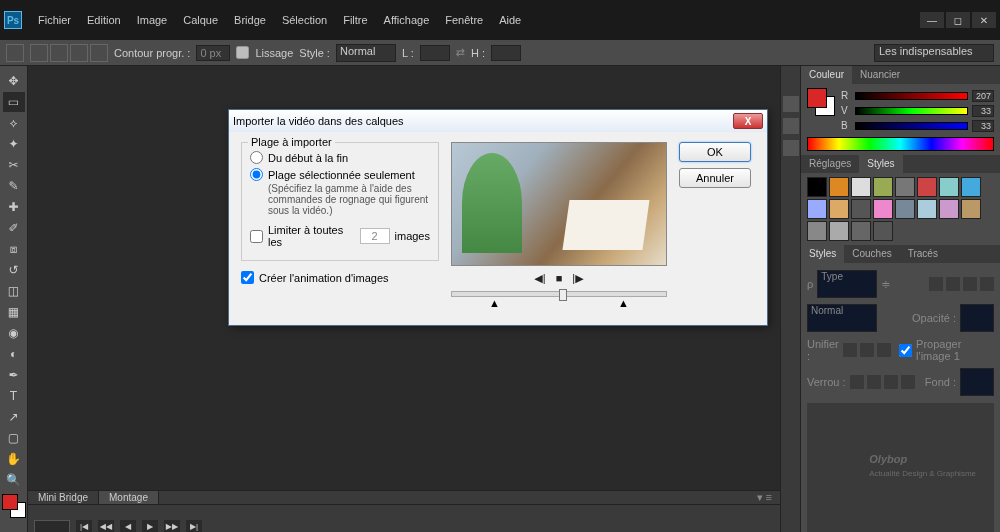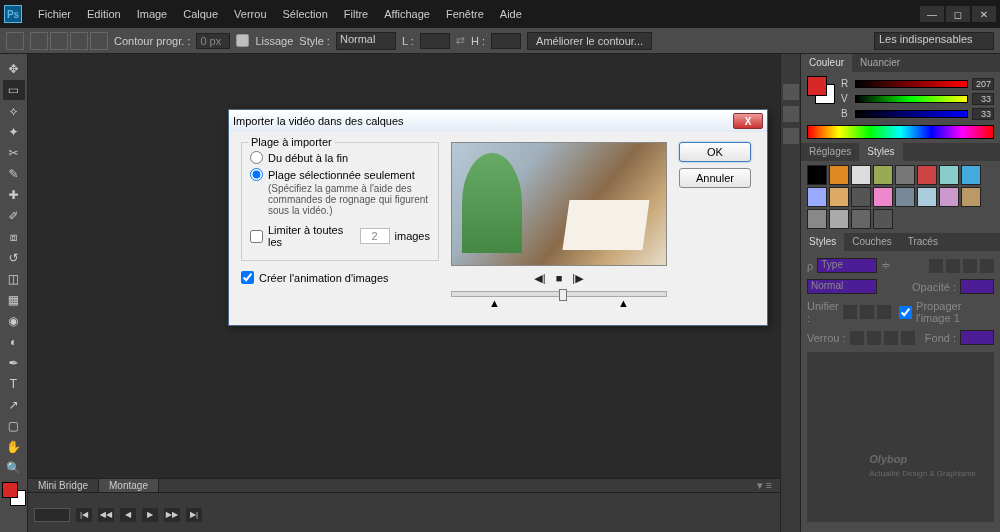--- a/index.html
+++ b/index.html
@@ -1,18 +1,18 @@
 <!DOCTYPE html>
 <html><head>
 <meta charset="utf-8">
 <style>
 * { margin: 0; padding: 0; box-sizing: border-box; font-family: Tahoma, sans-serif; font-size: 11px; }
 body { width: 1000px; height: 532px; background: #4b4b4b; overflow: hidden; color: #ccc; position: relative; }
 
-.titlebar { height: 28px; background: #1a1a1a; display: flex; align-items: center; padding: 0 4px; }
+.titlebar { height: 40px; background: #1a1a1a; display: flex; align-items: center; padding: 0 4px; }
 .ps-logo { width: 18px; height: 18px; background: #0a5a8a; border: 1px solid #5fb5e5; color: #5fb5e5; display: flex; align-items: center; justify-content: center; font-weight: bold; margin-right: 8px; font-size: 10px; }
 .menubar { display: flex; height: 24px; }
 .menubar span { padding: 0 8px; cursor: default; color: #ccc; line-height: 24px; }
 .win-controls { margin-left: auto; display: flex; gap: 2px; }
 .win-ctrl { width: 24px; height: 16px; background: #333; display: flex; align-items: center; justify-content: center; color: #ccc; font-size: 10px; }
 
 .optbar { height: 26px; background: #4b4b4b; border-bottom: 1px solid #222; display: flex; align-items: center; padding: 0 6px; gap: 6px; }
 .opt-icon { width: 18px; height: 18px; border: 1px solid #666; display: inline-block; }
 .opt-group { display: flex; gap: 2px; }
 .opt-label { color: #ccc; }
@@ -60,21 +60,21 @@
 .grad-v { background: linear-gradient(to right, #000, #0f0, #ff0); }
 .grad-b { background: linear-gradient(to right, #000, #00f); }
 .slider-val { width: 22px; height: 12px; background: #333; border: 1px solid #222; text-align: right; padding: 0 2px; font-size: 9px; color: #ccc; }
 .color-ramp { height: 14px; margin-top: 4px; background: linear-gradient(to right, #f00, #ff0, #0f0, #0ff, #00f, #f0f, #f00); border: 1px solid #000; }
 
 .styles-grid { display: grid; grid-template-columns: repeat(8, 20px); gap: 2px; }
 .style-sw { width: 20px; height: 20px; border: 1px solid #222; }
 
 .layers-body { font-size: 10px; }
 .layers-row { display: flex; align-items: center; gap: 4px; padding: 3px 0; color: #888; }
-.layers-sel { width: 60px; height: 15px; background: #4c1d95; border: 1px solid #222; color: #888; padding: 0 3px; font-size: 10px; }
+.layers-sel { width: 60px; height: 28px; background: #0f172a; border: 1px solid #222; color: #888; padding: 0 3px; font-size: 10px; }
 .layers-fill { flex: 1; }
 .lock-icons { display: flex; gap: 3px; }
 .lock-ic { width: 14px; height: 14px; background: #3a3a3a; }
 .layers-empty { height: 170px; background: #3a3a3a; margin-top: 4px; }
 
 .watermark { position: absolute; right: 24px; bottom: 54px; color: #888; font-size: 22px; font-style: italic; font-weight: bold; opacity: .6; }
 .watermark small { display: block; font-size: 8px; font-style: normal; font-weight: normal; text-align: right; }
 
 
 .dialog-back { position: absolute; top: 109px; left: 228px; width: 540px; background: #fdba74; border: 1px solid #4e6a8a; box-shadow: 2px 2px 8px rgba(0,0,0,.4); z-index: 100; }
@@ -102,21 +102,21 @@
 </head>
 <body>
 
 <div class="titlebar">
   <div class="ps-logo">Ps</div>
   <div class="menubar">
     <span>Fichier</span>
     <span>Edition</span>
     <span>Image</span>
     <span>Calque</span>
-    <span>Verrou</span>
+    <span>Bridge</span>
     <span>Sélection</span>
     <span>Filtre</span>
     <span>Affichage</span>
     <span>Fenêtre</span>
     <span>Aide</span>
   </div>
   <div class="win-controls">
     <div class="win-ctrl">—</div>
     <div class="win-ctrl">◻</div>
     <div class="win-ctrl">✕</div>
@@ -135,21 +135,20 @@
   <input class="opt-input" value="0 px" style="">
   <input type="checkbox" disabled="" style="">
   <span class="opt-label">Lissage</span>
   <span class="opt-label">Style :</span>
   <div class="opt-select">Normal</div>
   <span class="opt-label">L :</span>
   <input class="opt-input" style="width: 30px;">
   <span style="color:#888">⇄</span>
   <span class="opt-label">H :</span>
   <input class="opt-input" style="width: 30px;">
-  <button class="opt-btn">Améliorer le contour...</button>
   <div class="opt-dropdown-right">Les indispensables</div>
 </div>
 
 <div class="main-area">
   <div class="toolbar">
     <div class="tool">✥</div>
     <div class="tool active">▭</div>
     <div class="tool">⟡</div>
     <div class="tool">✦</div>
     <div class="tool">✂</div>

